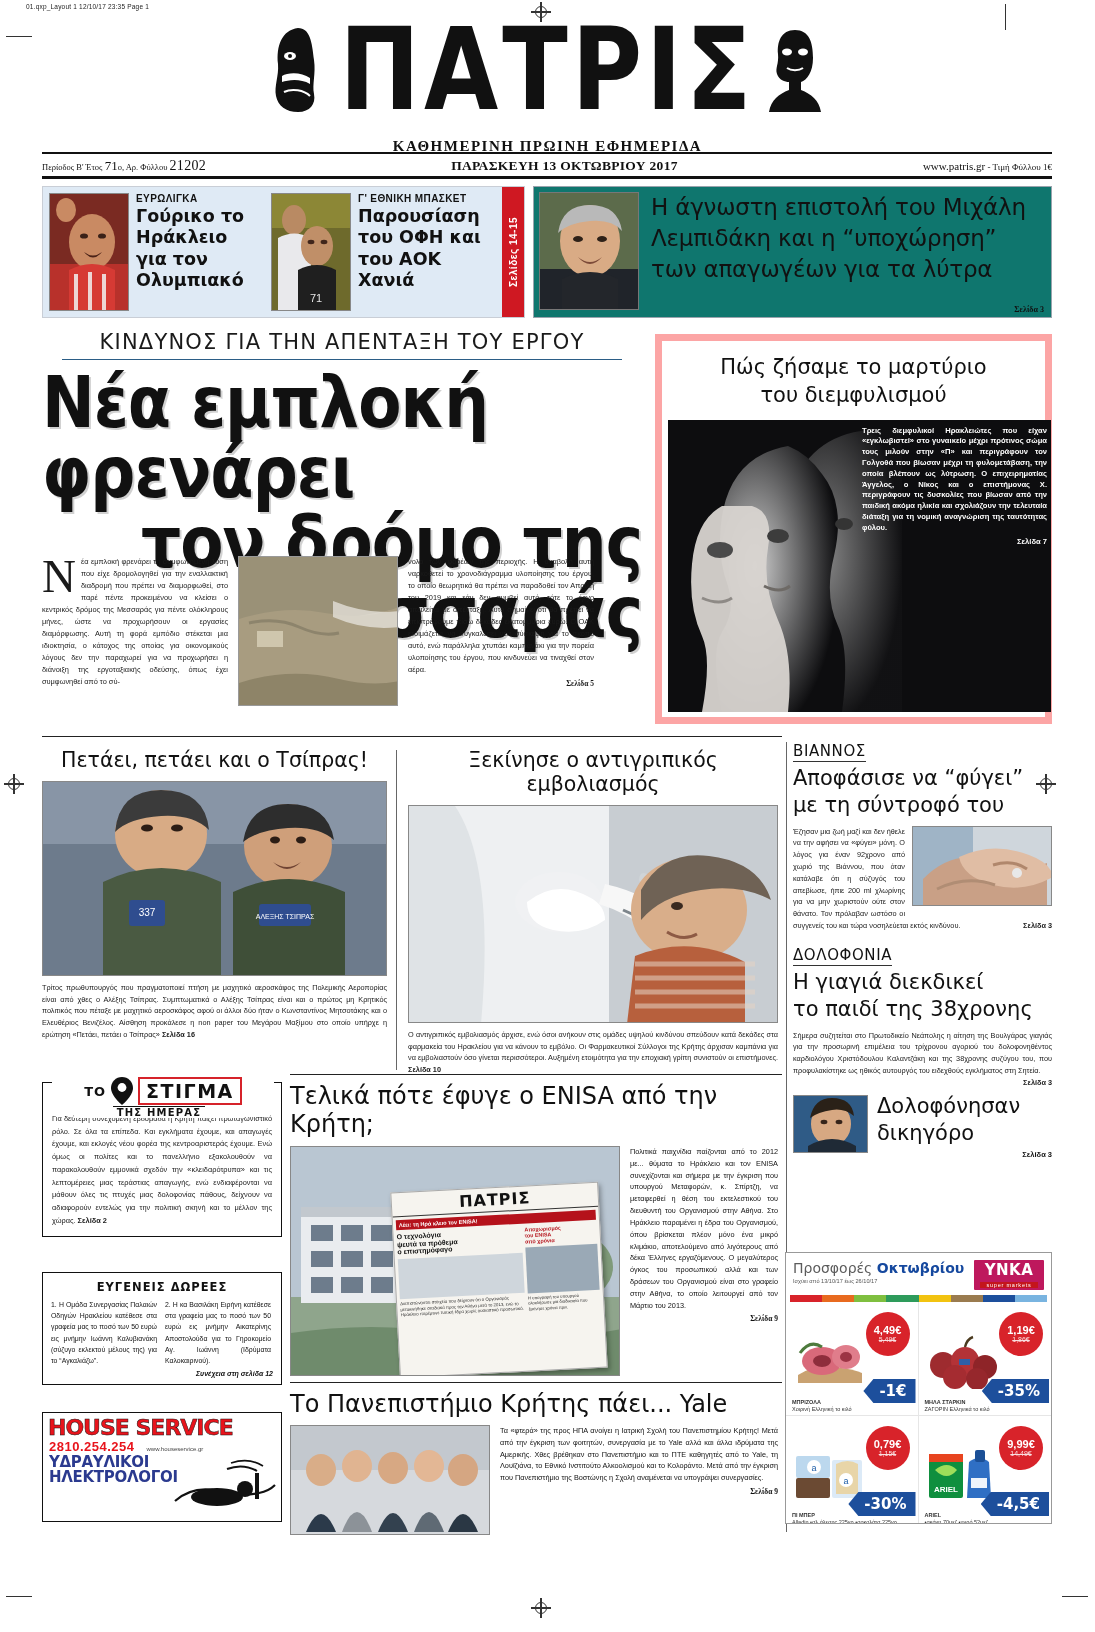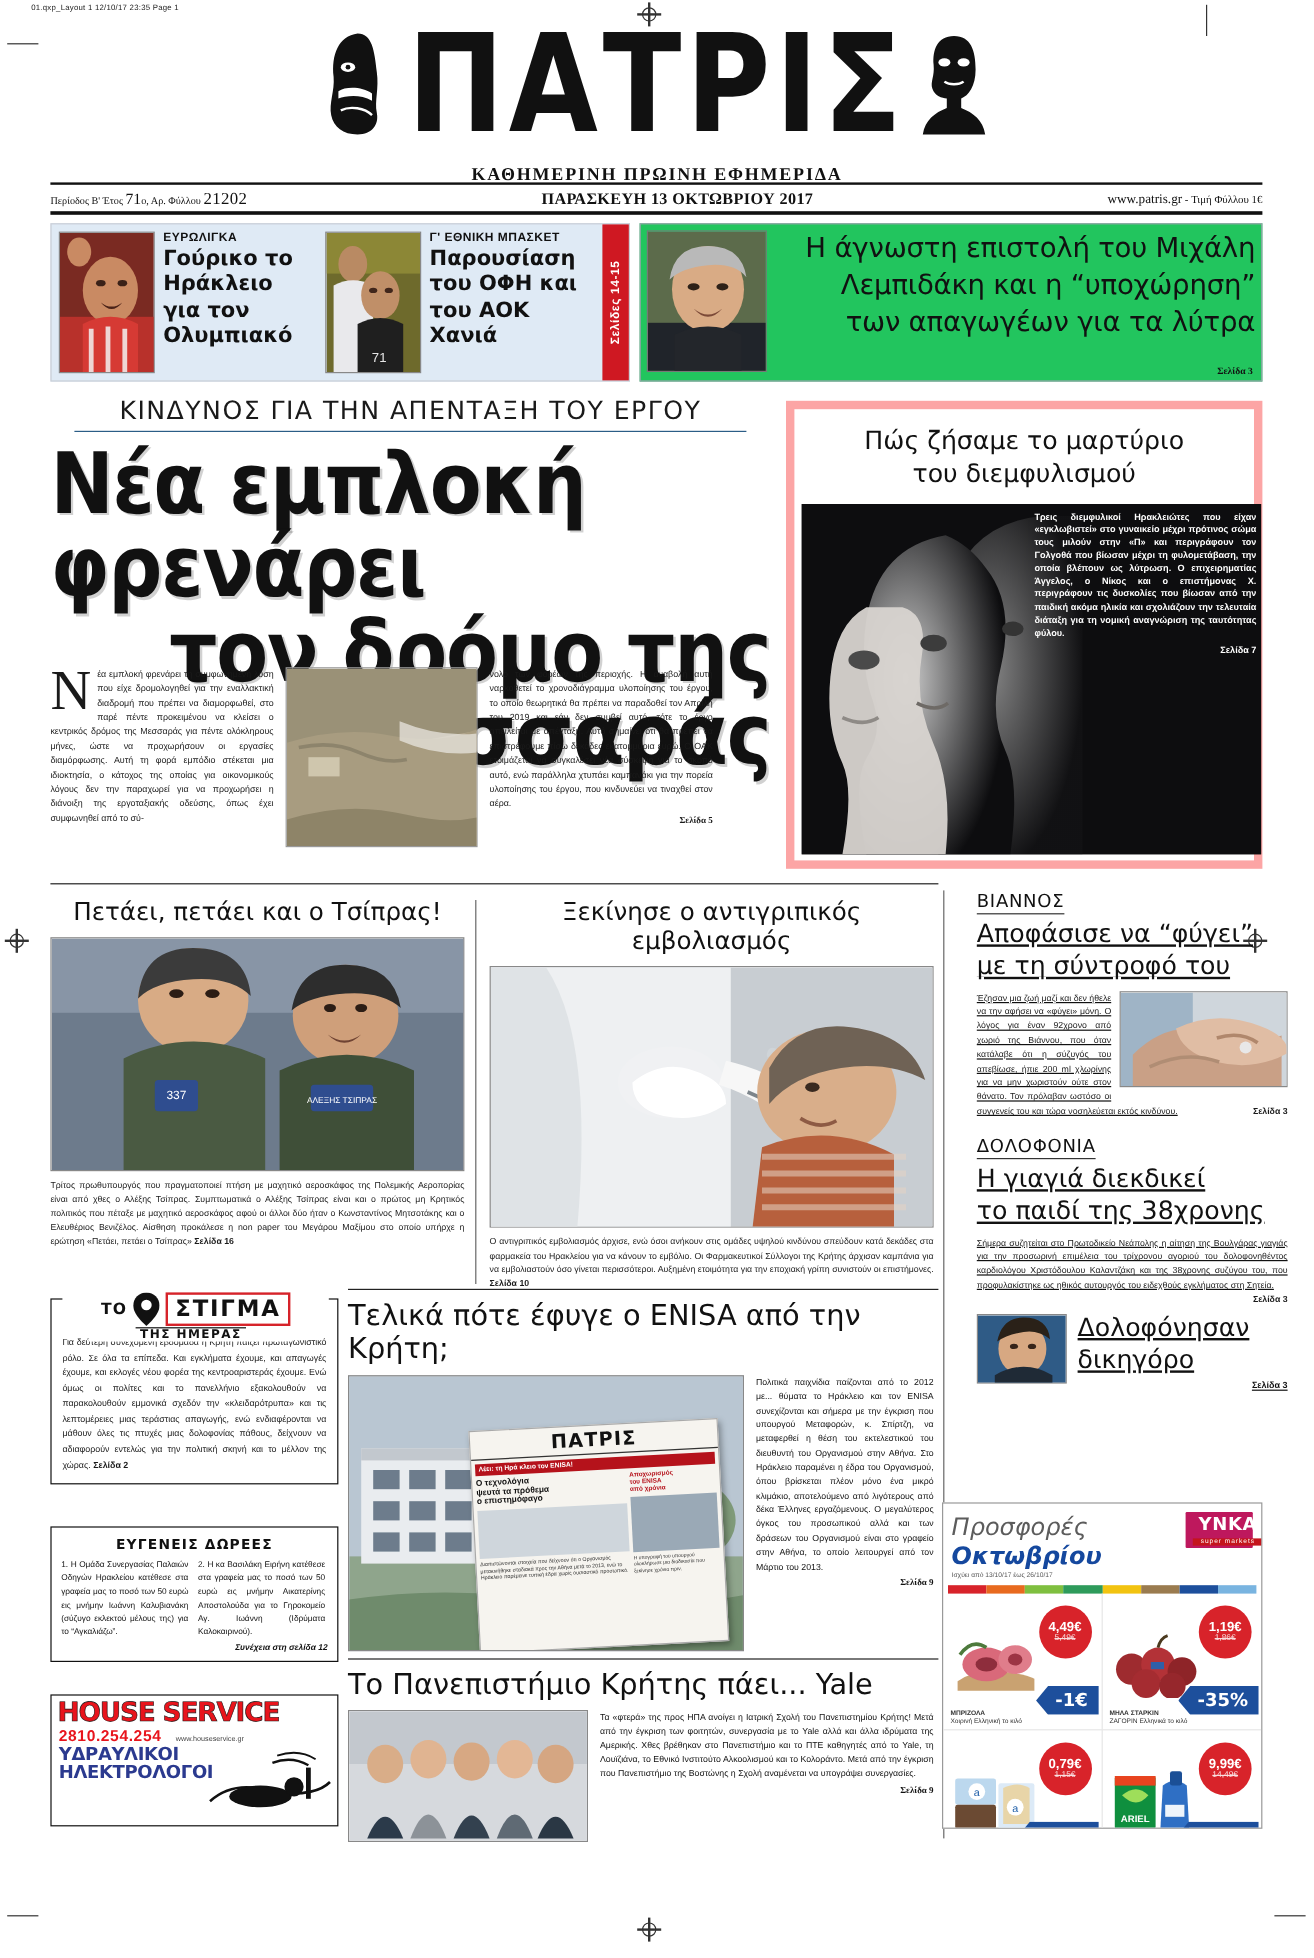--- a/index.html
+++ b/index.html
@@ -44,21 +44,21 @@
   .promo-strip { position:absolute; left:42px; top:186px; width:1010px; height:132px; display:flex; gap:0; }
   .sports-box { width:483px; height:132px; border:1.2px solid #c9ced6; background:#dfeaf5; display:flex; position:relative; }
   .sp-item { display:flex; align-items:flex-start; padding:6px 4px 4px 6px; width:222px; }
   .sp-photo { width:80px; height:118px; border:1px solid #888; overflow:hidden; flex:none; position:relative; }
   .sp-txt { padding-left:7px; }
   .sp-kicker { font-size:10px; font-weight:bold; letter-spacing:.4px; color:#111; margin-bottom:2px; }
   .sp-head { font-family:"DejaVu Sans", sans-serif; font-weight:bold; font-size:17.5px; line-height:1.22; color:#111; }
   .sp-tab { width:22px; background:#cf1822; display:flex; align-items:center; justify-content:center; position:absolute; right:0; top:0; bottom:0; }
   .sp-tab span { writing-mode: vertical-rl; transform: rotate(180deg); color:#fff; font-size:10px; font-weight:bold; letter-spacing:.5px; }
 
-  .top-story { flex:1; margin-left:8px; border:1.2px solid #9aa3ad; display:flex; padding:5px; background:#22c55e; position:relative;text-align:right; }
+  .top-story { flex:1; margin-left:8px; border:1.2px solid #9aa3ad; display:flex; padding:5px; background:#0f766e; position:relative; }
   .ts-photo { width:100px; height:118px; flex:none; border:1px solid #777; overflow:hidden; }
   .ts-head { padding-left:12px; font-family:"DejaVu Sans", sans-serif; font-size:23px; line-height:1.35; color:#111; letter-spacing:-0.2px; }
   .ts-page { position:absolute; right:7px; bottom:3px; font-size:8px; font-weight:bold; font-family:"Liberation Serif", serif; }
 
   
   .lead { position:absolute; left:42px; top:330px; width:600px; }
   .lead-kicker { text-align:center; font-size:21px; letter-spacing:1.2px; color:#1a1a1a; font-family:"DejaVu Sans", sans-serif; padding-bottom:5px; border-bottom:1.6px solid #2b5d86; width:560px; margin:0 auto; }
   .lead-head { font-family:"DejaVu Sans", sans-serif; font-weight:bold; font-size:63px; line-height:0.99; letter-spacing:-1px; margin-top:9px; color:#111; text-shadow: 2px 2px 0 rgba(0,0,0,0.18); transform: scaleY(1.12); transform-origin: left top; }
   .lead-head .l2 { display:block; text-align:right; }
 
@@ -84,21 +84,21 @@
   .sec-a { position:absolute; left:42px; top:748px; width:345px; }
   .sec-a .mid-head { text-align:center; }
   .ph-a { width:345px; height:195px; margin-top:9px; border:1px solid #888; overflow:hidden; position:relative; }
   .body-sm { font-size:7.3px; line-height:1.6; text-align:justify; color:#1a1a1a; margin-top:6px; }
 
   .sec-b { position:absolute; left:408px; top:748px; width:370px; }
   .sec-b .mid-head { text-align:center; }
   .ph-b { width:370px; height:218px; margin-top:9px; border:1px solid #888; overflow:hidden; position:relative; }
 
   
-  .side { position:absolute; left:814px; top:742px; width:259px;text-decoration:underline; }
+  .side { position:absolute; left:793px; top:742px; width:259px; }
   .side-kicker { font-size:15px; letter-spacing:.6px; border-bottom:1.2px solid #333; display:inline-block; padding-bottom:1px; margin-bottom:3px; font-family:"DejaVu Sans", sans-serif; }
   .side-head { font-family:"DejaVu Sans", sans-serif; font-size:21px; line-height:1.3; color:#111; }
   .side-body { font-size:7.3px; line-height:1.62; text-align:justify; margin-top:6px; color:#1a1a1a; }
   .side-photo { width:140px; height:80px; border:1px solid #888; float:right; margin:0 0 4px 7px; overflow:hidden; }
   .side-photo.sq { width:75px; height:58px; }
 
   
   .stigma { position:absolute; left:42px; top:1082px; width:240px; border:1.6px solid #111; padding:8px 9px 8px; }
   .stigma-logo { position:absolute; left:52px; top:1074px; width:222px; height:34px; display:flex; align-items:center; justify-content:center; gap:5px; background:#fff; }
   .st-to { font-family:"DejaVu Sans", sans-serif; font-weight:bold; font-size:13px; letter-spacing:1px; }
@@ -131,21 +131,21 @@
 
   .yale { position:absolute; left:290px; top:1390px; width:488px; }
   .yale-head { font-family:"DejaVu Sans", sans-serif; font-size:24px; color:#111; }
   .yale-row { display:flex; gap:10px; margin-top:7px; }
   .yale-img { width:200px; height:110px; border:1px solid #888; overflow:hidden; position:relative; }
   .yale-txt { width:278px; font-size:7.3px; line-height:1.62; text-align:justify; }
 
   
   .synka { position:absolute; left:785px; top:1252px; width:267px; height:272px; border:1.2px solid #999; background:#fff; overflow:hidden; }
   .sy-top { display:flex; align-items:flex-start; justify-content:space-between; padding:7px 7px 3px; }
-  .sy-offers { font-family:"DejaVu Sans", sans-serif; font-size:20px; color:#5c5c5c;font-style:italic; }
+  .sy-offers { font-family:"DejaVu Sans", sans-serif; font-size:14px; color:#5c5c5c; }
   .sy-offers b { color:#15489e; }
   .sy-valid { font-size:5.6px; color:#555; margin-top:2px; }
   .sy-logo { width:70px; height:30px; background:#be185d; position:relative; border-radius:1px; }
   .sy-logo .brand { position:absolute; left:0; top:1px; width:70px; text-align:center; color:#fff; font-family:"DejaVu Sans", sans-serif; font-weight:bold; font-size:15px; letter-spacing:0.5px; }
   .sy-logo .sm { position:absolute; left:6px; bottom:2px; width:58px; text-align:center; color:#fff; font-size:5.5px; letter-spacing:.8px; background:#c4151c; }
   .sy-stripe { height:7px; display:flex; margin:2px 4px 0; }
   .sy-stripe i { flex:1; }
   .sy-grid { display:grid; grid-template-columns:1fr 1fr; }
   .sy-cell { position:relative; height:113px; padding:4px; border-right:1px solid #e6e6e6; }
   .sy-prod { position:absolute; left:6px; bottom:26px; width:74px; height:58px; }

